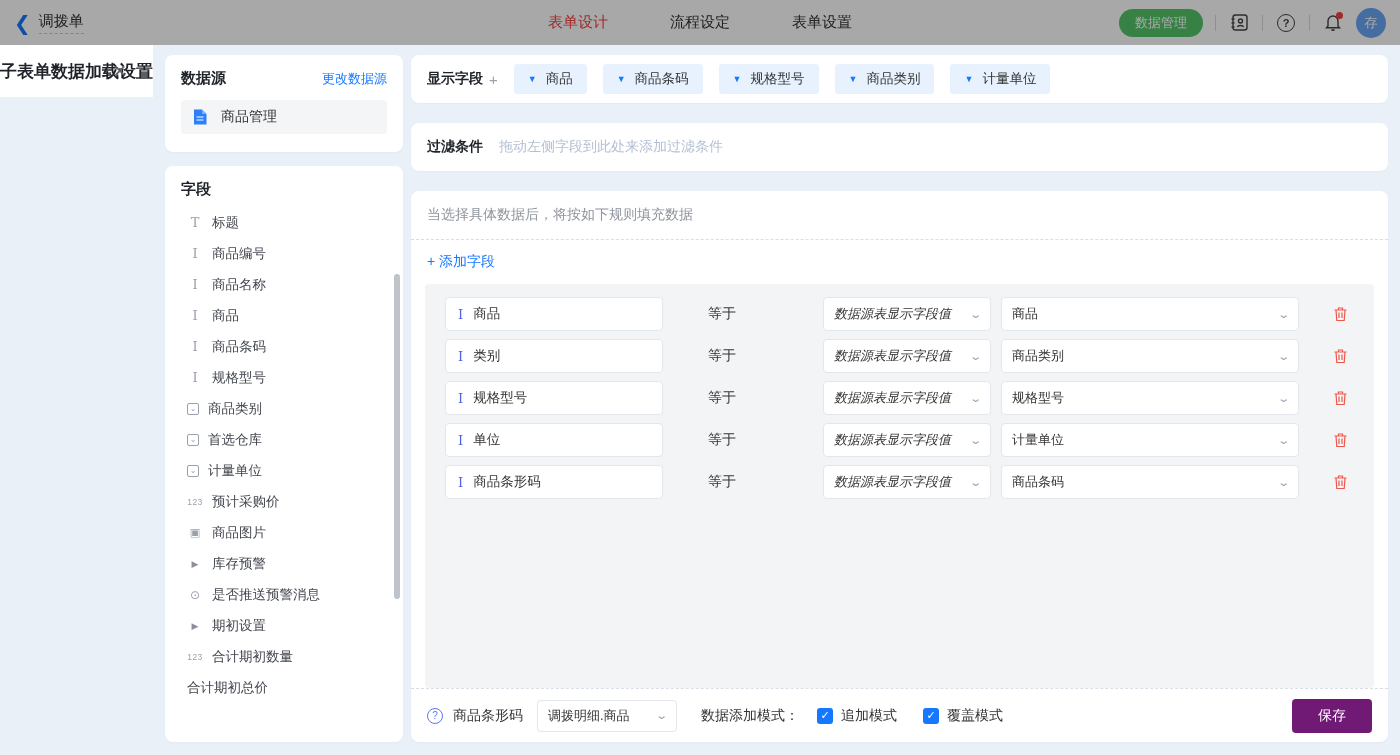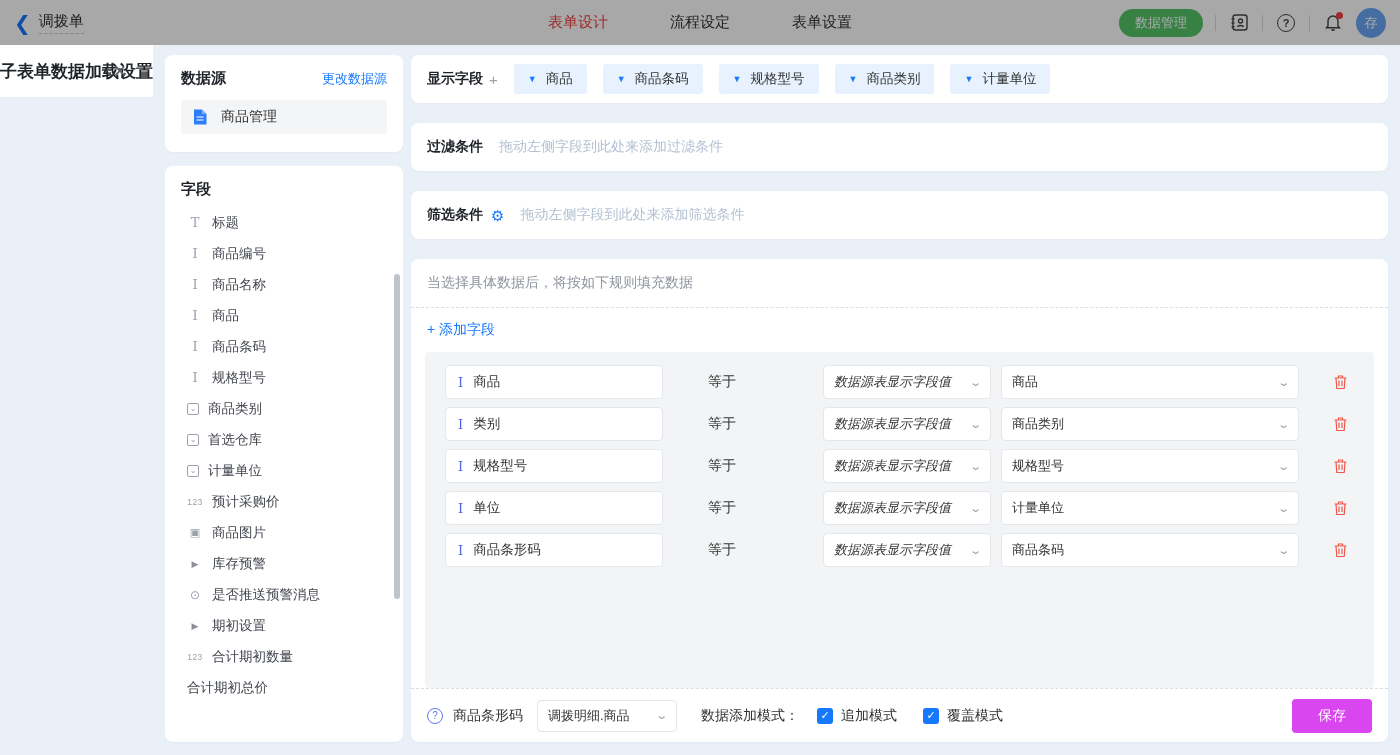--- a/index.html
+++ b/index.html
@@ -96,21 +96,21 @@
     padding:0 16px; gap:10px; flex:none; }
   .q-circle { width:16px; height:16px; border:1.3px solid #5b79f0; color:#5b79f0; border-radius:50%;
     display:flex; align-items:center; justify-content:center; font-size:10px; flex:none; }
   .rf-label { font-size:14px; color:#333; }
   .formula-sel { width:140px; height:32px; margin-left:4px; }
   .mode-label { font-size:14px; color:#333; margin-left:14px; }
   .cb-wrap { display:flex; align-items:center; gap:8px; margin-left:8px; cursor:pointer; }
   .checkbox { width:16px; height:16px; background:#1677ff; border-radius:3px; color:#fff;
     display:flex; align-items:center; justify-content:center; font-size:11px; }
   .cb-label { font-size:14px; color:#333; }
-  .save-btn { margin-left:auto; background:#d946ef; color:#fff; border:none; border-radius:4px;
+  .save-btn { margin-left:auto; background:#701a75; color:#fff; border:none; border-radius:4px;
     height:34px; padding:0 26px; font-size:14px; cursor:pointer; font-family:inherit; }
 </style>
 </head>
 <body>
 
 <div class="topbar">
   <div class="tb-left">
     <span class="back-ic">❮</span>
     <span class="tb-title">调拨单</span>
   </div>
@@ -270,25 +270,20 @@
               <span>计量单位</span>
             </span>
           </div>
       </div>
 
       <div class="card row-card">
         <span class="row-label">过滤条件</span>
         <span class="placeholder">拖动左侧字段到此处来添加过滤条件</span>
       </div>
 
-      <div class="card row-card">
-        <span class="row-label">筛选条件</span>
-        <span class="gear">⚙</span>
-        <span class="placeholder">拖动左侧字段到此处来添加筛选条件</span>
-      </div>
 
       <div class="card rules-card">
         <div class="rules-info">当选择具体数据后，将按如下规则填充数据</div>
         <div class="add-field link">+ 添加字段</div>
         <div class="rules-panel">
             <div class="rule-row">
               <div class="rule-input">
                 <span class="i-ic">I</span>
                 <span>商品</span>
               </div>

